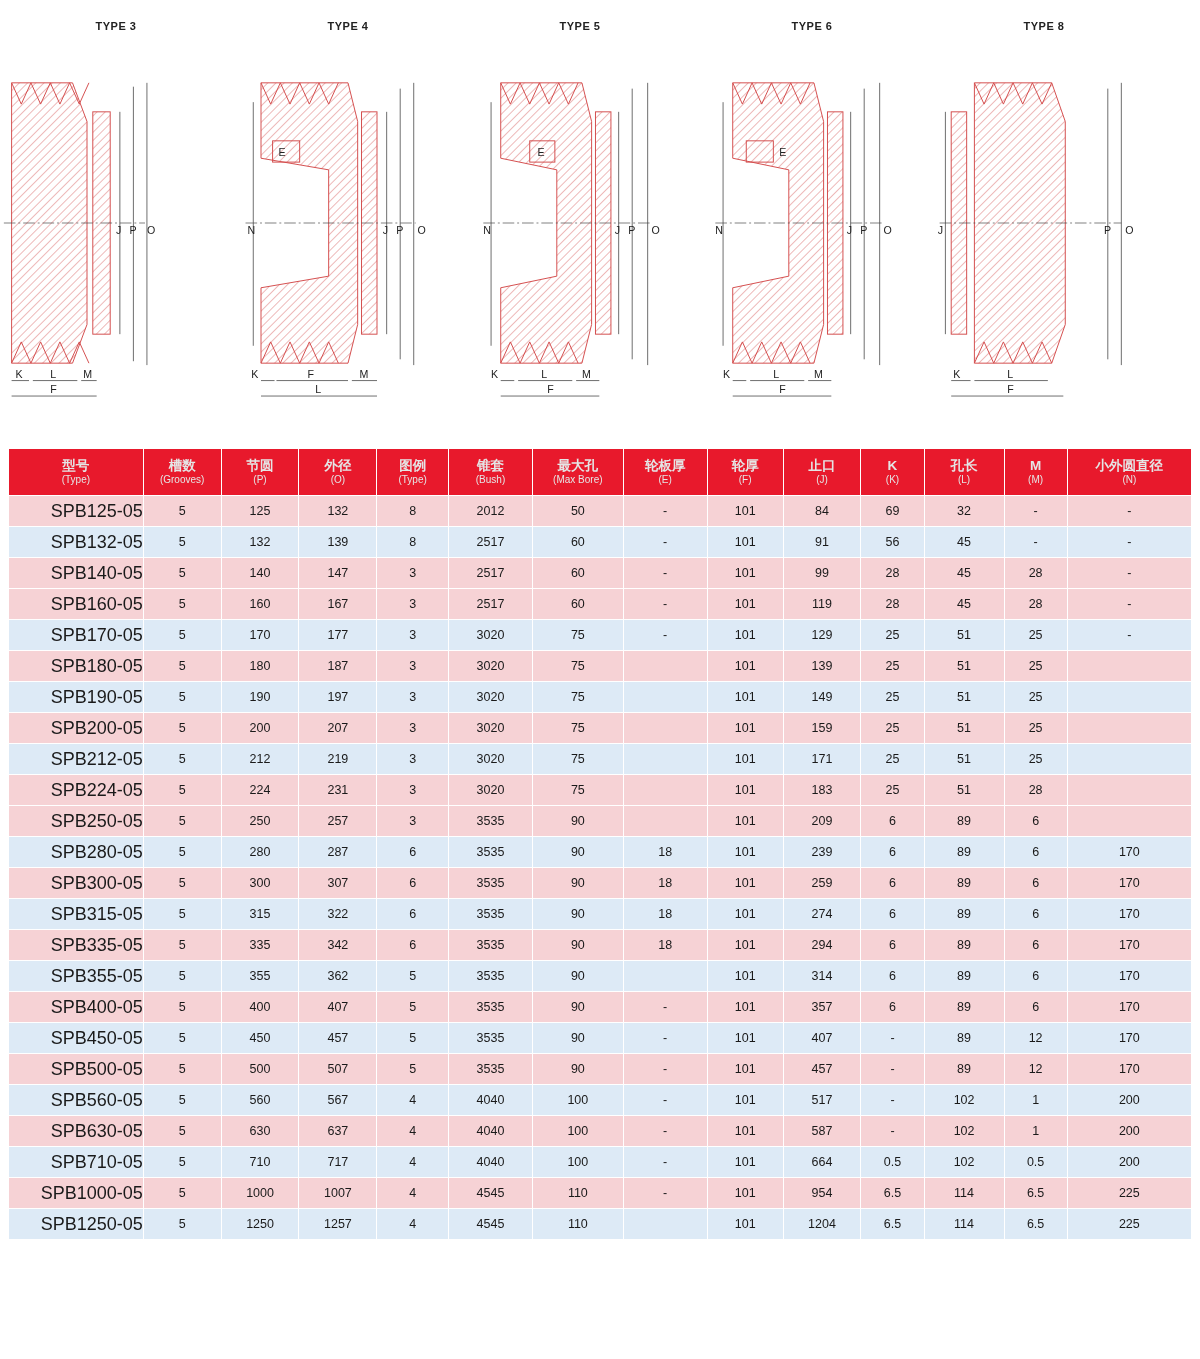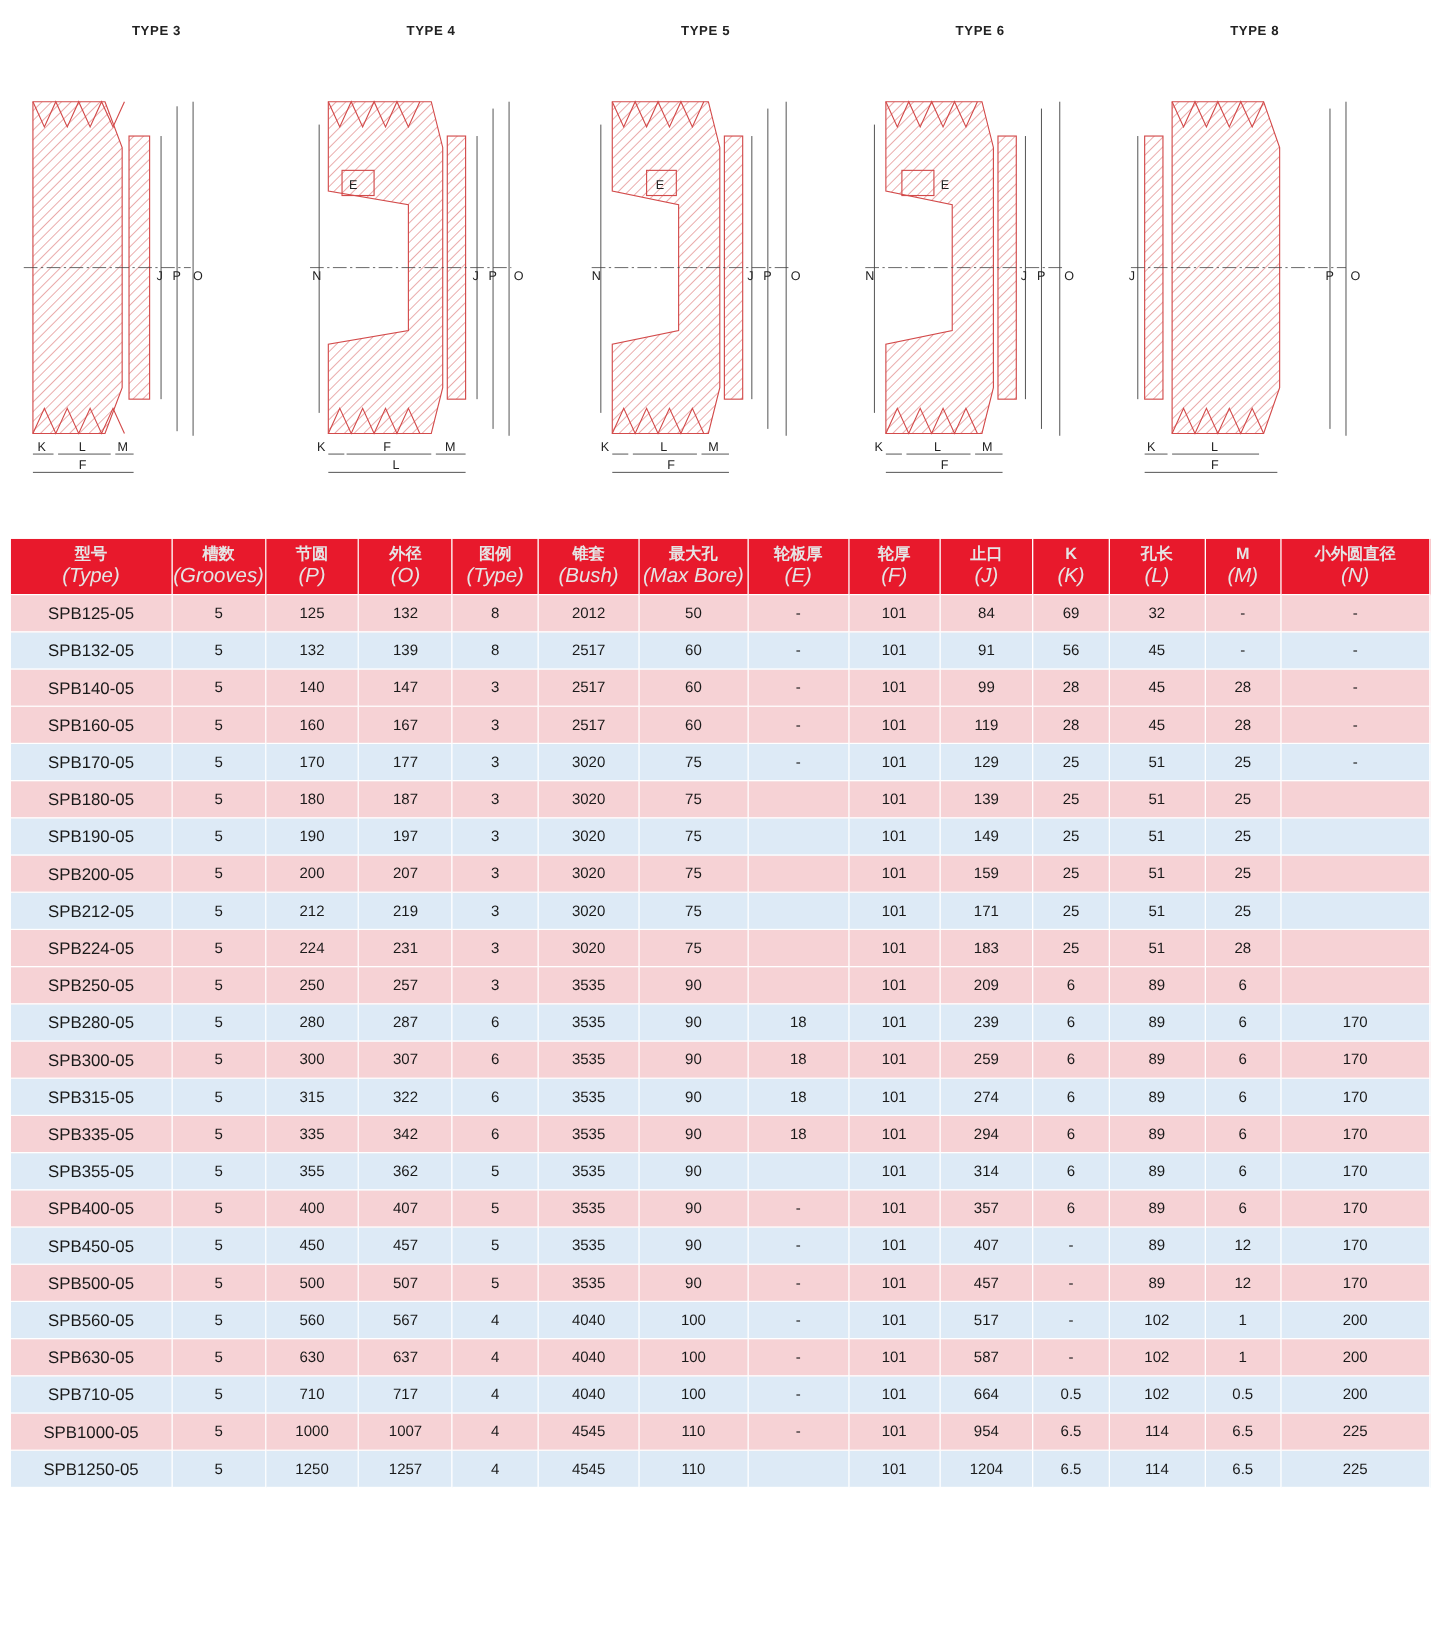--- a/index.html
+++ b/index.html
@@ -14,21 +14,21 @@
     position: relative;
     background: #ffffff;
     overflow: hidden;
   }
   
   .diagram-row {
     display: flex;
     width: 1160px;
     height: 420px;
     box-sizing: border-box;
-    padding: 10px 0 0 16px;
+    padding: 10px 0 0 0;
   }
   .fig {
     flex: 1 1 0;
     position: relative;
   }
   .fig-title {
     text-align: center;
     font-size: 11px;
     font-weight: bold;
     color: #222;
@@ -68,24 +68,24 @@
   }
   table.spec thead th {
     background: #e8192c;
     color: #e5e5e5;
     font-weight: bold;
     font-size: 13px;
     height: 46px;
     border: 1px solid #ffffff;
   }
   .th-main { display: block; font-size: 13.5px; }
-  .th-sub  { display: block; font-size: 17px; font-weight: normal; font-style: italic; }
+  .th-sub  { display: block; font-size: 10px; font-weight: normal; }
   tbody tr.odd  td { background: #f6d2d5; }
   tbody tr.even td { background: #ddeaf6; }
-  tbody tr td.first-col { font-size: 14px; }
+  tbody tr td.first-col { font-size: 18px; text-align: right; }
   
   col.c0 { width: 128px; }
   col.c1 { width: 74px; }
   col.c2 { width: 74px; }
   col.c3 { width: 74px; }
   col.c4 { width: 68px; }
   col.c5 { width: 80px; }
   col.c6 { width: 86px; }
   col.c7 { width: 80px; }
   col.c8 { width: 72px; }

